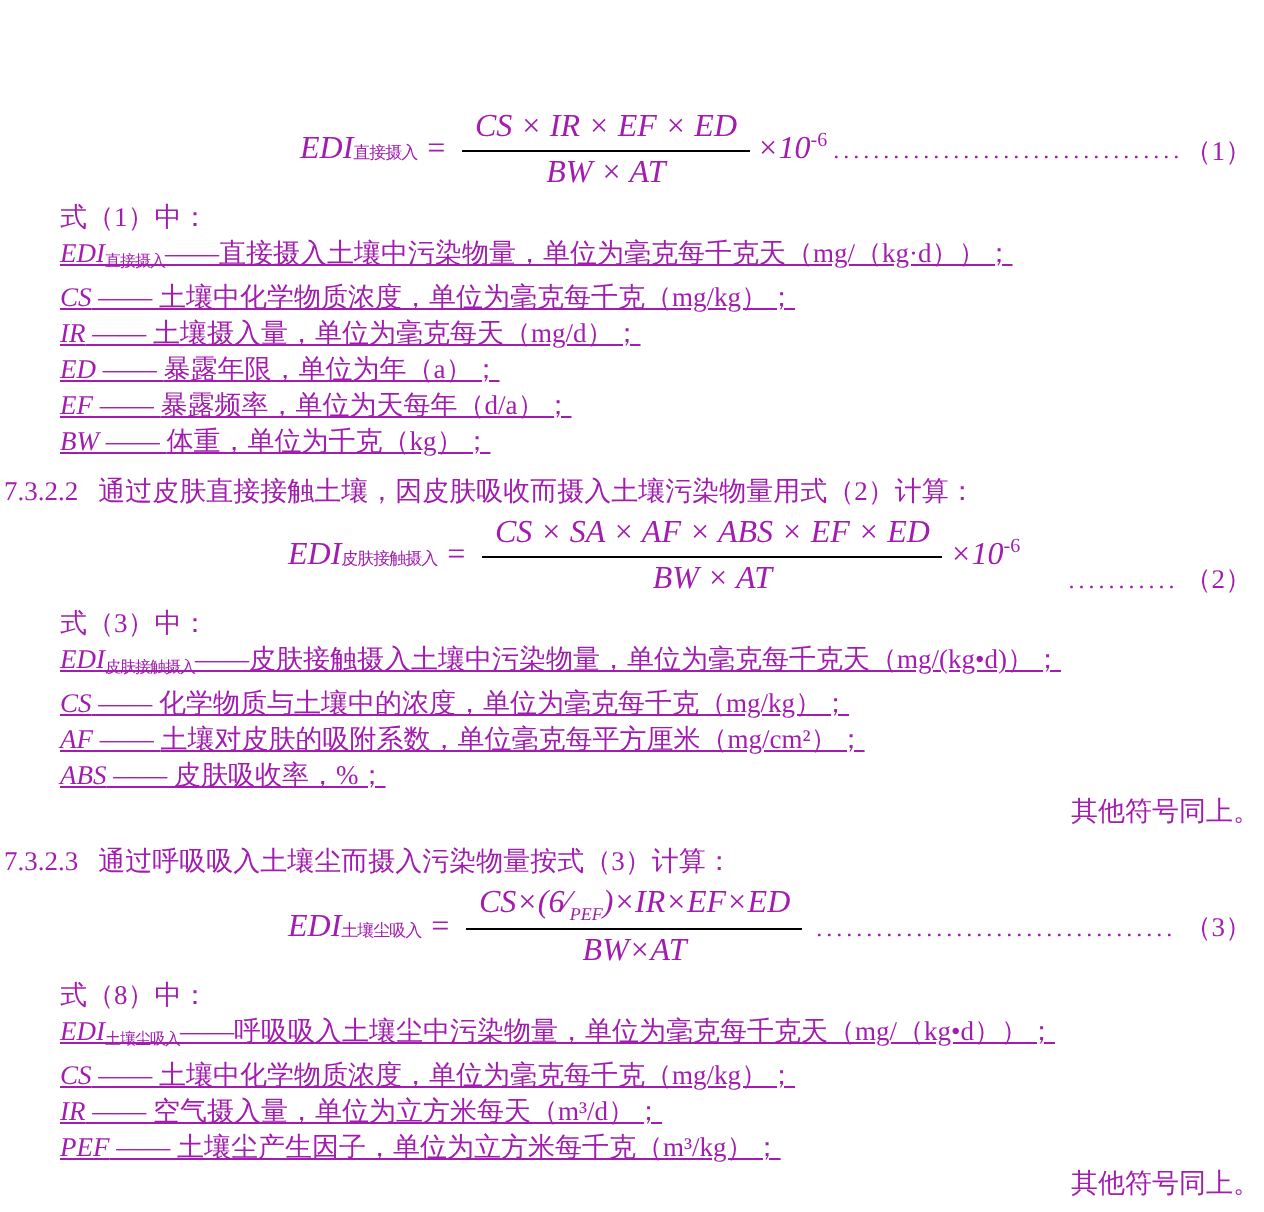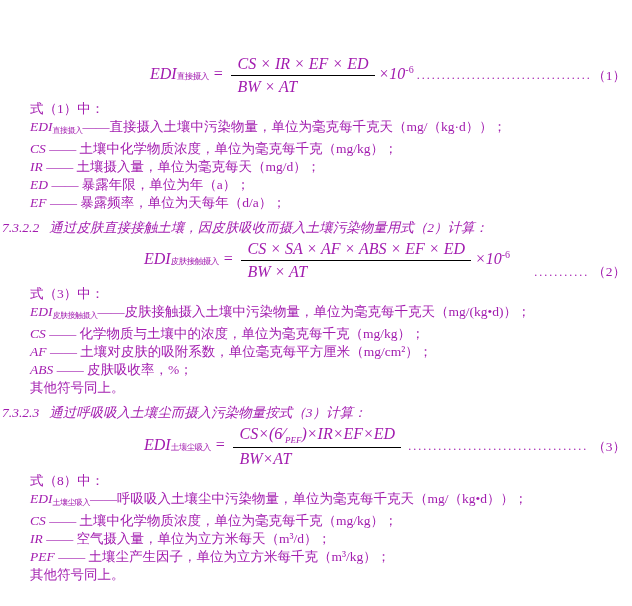--- a/index.html
+++ b/index.html
@@ -10,45 +10,46 @@
     box-sizing: border-box;
     padding: 5px 2px 0 2px;
     overflow: hidden;
     background: #ffffff;
     color: #a21caf;
     font-family: "Liberation Serif", "DejaVu Serif", serif;
     font-size: 13.5px;
     margin-top: 47px;
   }
   p { margin: 0; line-height: 18px; }
-  .def { text-indent: 28px; }
+  .def { text-indent: 28px; text-decoration: underline; }
   .intro { padding-left: 28px; }
-  .note { padding-left: 28px; }
+  .note { padding-left: 28px; text-align: right; }
   .term { font-style: italic; }
   .dsub { font-size: 8px; vertical-align: -2px; letter-spacing: -0.5px; }
-  .sec-head { margin: 7px 0 3px 0; font-style: italic; }
+  .sec-head { margin: 7px 0 3px 0; }
   .sec-head .hlabel { margin-right: 10px; }
 
   
   .frow {
     display: flex;
     align-items: center;
     margin: 3px 0 4px 0;
   }
   .math {
     font-style: italic;
     font-size: 16px;
     white-space: nowrap;
     flex: 0 0 auto;
   }
   .m1 { margin-left: 148px; }
   .m2 { margin-left: 142px; }
   .m3 { margin-left: 142px; }
   .frac {
     display: inline-block;
+    text-align: center;
     vertical-align: middle;
     margin: 0 4px;
   }
   .fnum { display: block; padding: 0 6px 2px 6px; }
   .fden { display: block; border-top: 1px solid #000; padding: 2px 6px 0 6px; }
   .csub { font-size: 8.5px; font-style: normal; letter-spacing: -0.5px; }
   .fsub { font-size: 9px; }
   sup.exp { font-size: 10px; font-style: normal; }
   .leader {
     flex: 1 1 auto;
@@ -84,20 +85,21 @@
     <span class="leader">........................................................................</span>
     <span class="fno">（1）</span>
   </div>
 
   <p class="intro">式（1）中：</p>
   <p class="def"><span class="term">EDI</span><span class="dsub">直接摄入</span><span>——</span><span>直接摄入土壤中污染物量，单位为毫克每千克天（mg/（kg·d））；</span></p>
   <p class="def"><span class="term">CS</span><span> —— </span><span>土壤中化学物质浓度，单位为毫克每千克（mg/kg）；</span></p>
   <p class="def"><span class="term">IR</span><span> —— </span><span>土壤摄入量，单位为毫克每天（mg/d）；</span></p>
   <p class="def"><span class="term">ED</span><span> —— </span><span>暴露年限，单位为年（a）；</span></p>
   <p class="def"><span class="term">EF</span><span> —— </span><span>暴露频率，单位为天每年（d/a）；</span></p>
+  <p class="def"><span class="term">BW</span><span> —— </span><span>体重，单位为千克（kg）；</span></p>
 
   <p class="sec-head"><span class="hlabel">7.3.2.2</span><span>通过皮肤直接接触土壤，因皮肤吸收而摄入土壤污染物量用式（2）计算：</span></p>
 
   <div class="frow">
     <span class="math m2">
       <span class="term">EDI</span><span class="csub">皮肤接触摄入</span>
       <span>=</span>
       <span class="frac"><span class="fnum">CS × SA × AF × ABS × EF × ED</span><span class="fden">BW × AT</span></span><span>×10</span><sup class="exp">-6</sup>
     </span>
     <span class="f2right">

